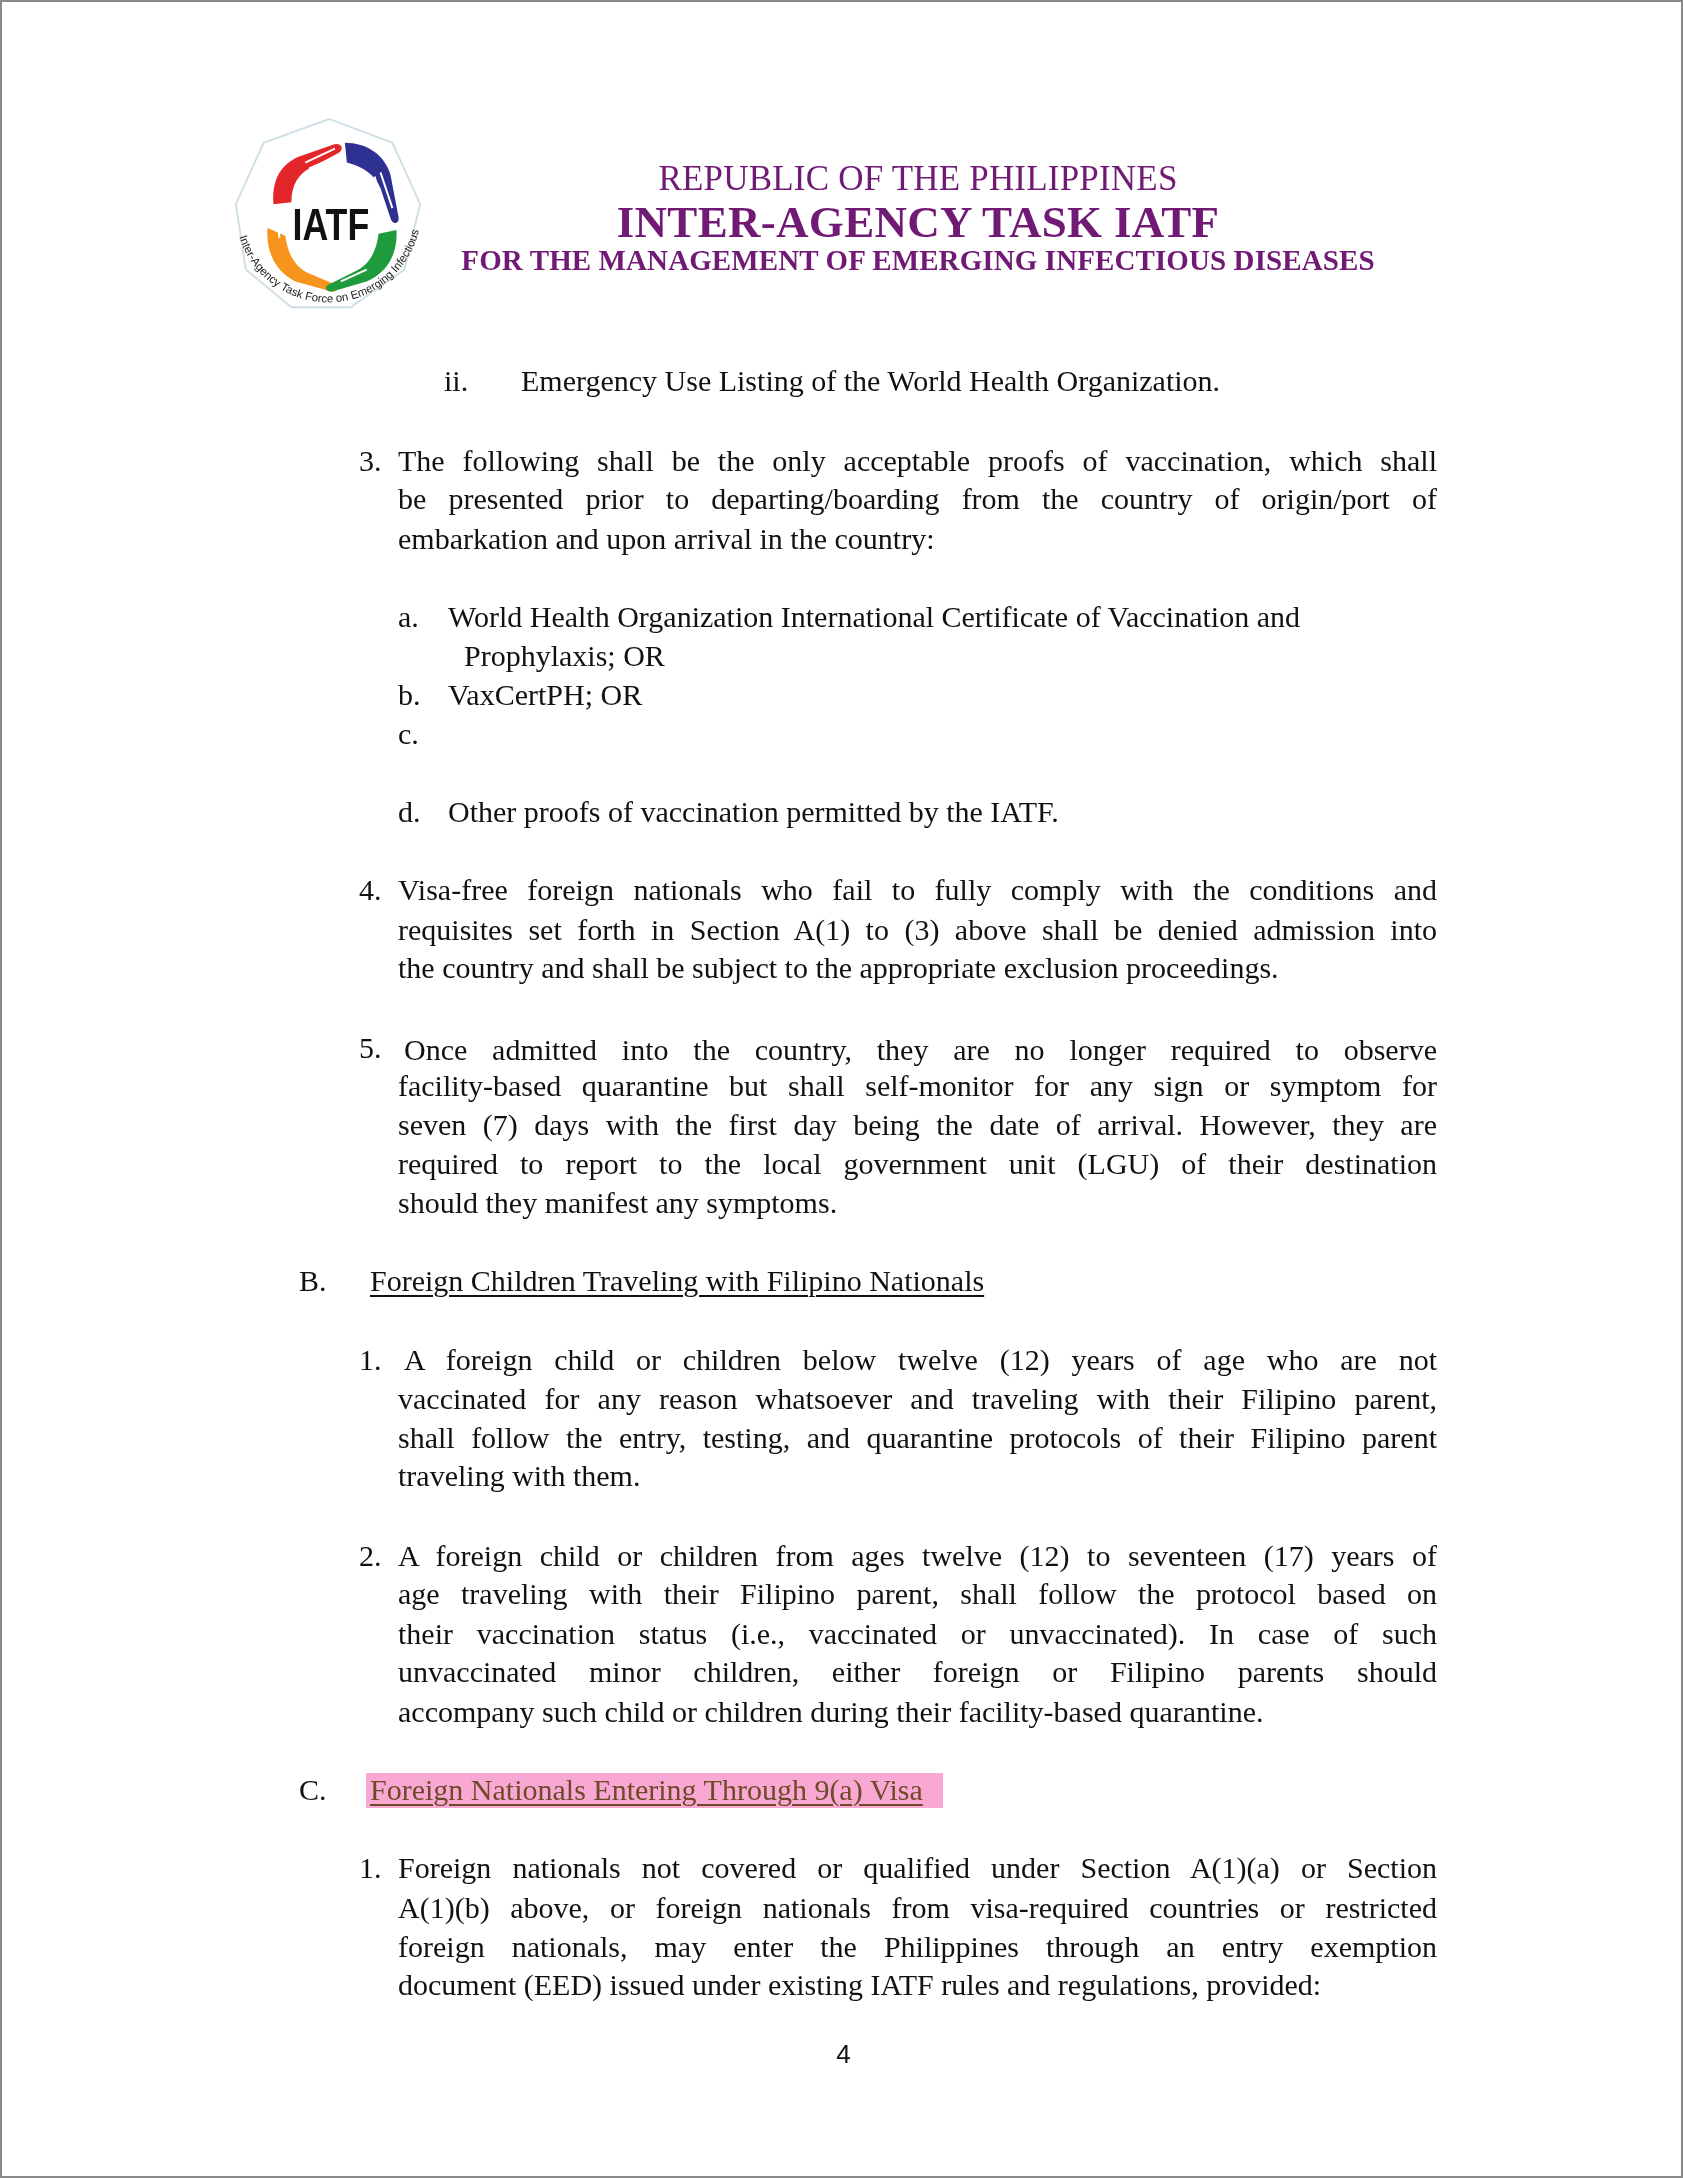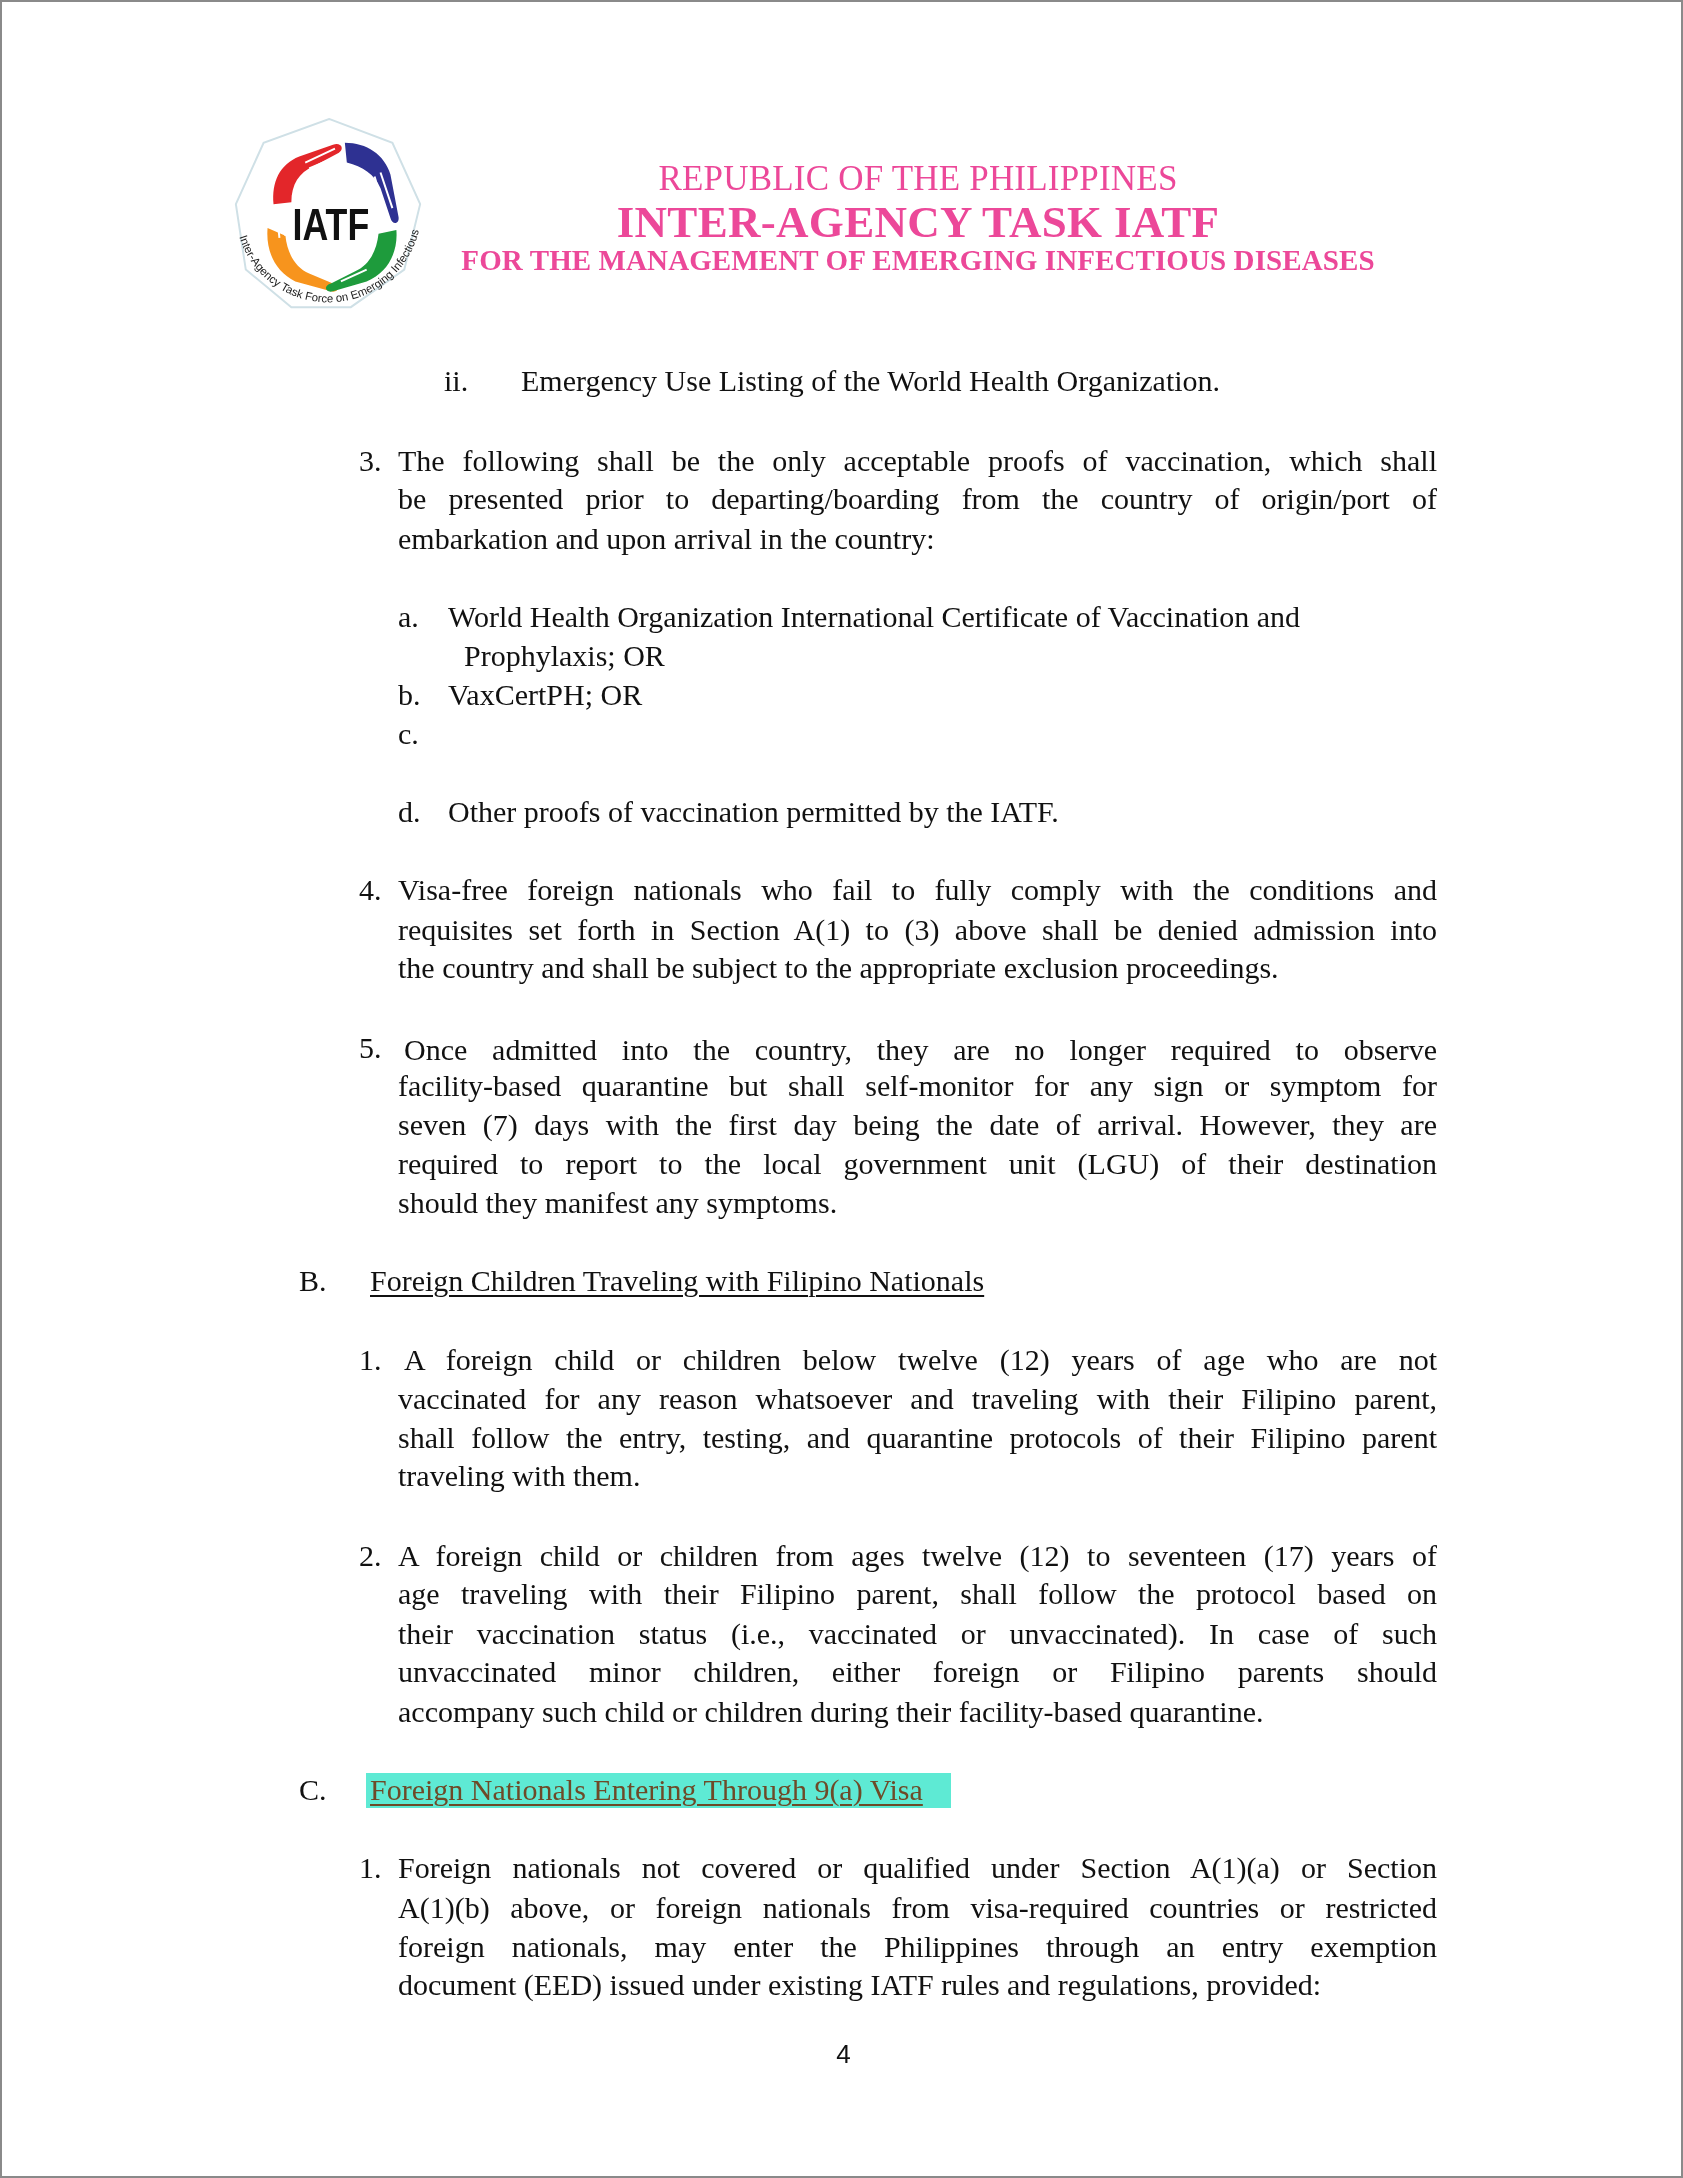--- a/index.html
+++ b/index.html
@@ -3,30 +3,30 @@
 <meta charset="utf-8">
 <style>
   html, body { margin: 0; padding: 0; background: #ffffff; }
   body { width: 1683px; height: 2178px; position: relative; overflow: hidden; }
   .page {
     position: absolute; left: 0; top: 0; width: 1679px; height: 2174px;
     border: 2px solid #8a8a8a; background: #fff;
     font-family: "Liberation Serif", "DejaVu Serif", serif; color: #111;
   }
   .logo { position: absolute; left: 220px; top: 111px; width: 214px; height: 214px; }
-  .hdr { position: absolute; left: 416px; width: 1000px; text-align: center; color: #ec4899; white-space: nowrap; }
+  .hdr { position: absolute; left: 416px; width: 1000px; text-align: center; color: #701a75; white-space: nowrap; }
   .hdr1 { top: 157px; font-size: 35px; letter-spacing: 0.2px; }
   .hdr2 { top: 194px; font-size: 45px; font-weight: bold; letter-spacing: 0.3px; }
   .hdr3 { top: 242px; font-size: 29px; font-weight: bold; letter-spacing: 0.1px; }
 
   .line { position: absolute; font-size: 30px; line-height: 39px; white-space: nowrap; }
   .just { text-align: justify; text-align-last: justify; white-space: normal; }
   .num { position: absolute; font-size: 30px; line-height: 39px; }
   .u { text-decoration: underline; text-decoration-thickness: 2px; text-underline-offset: 4px; }
-  .hl { background: #5eead4; color: #6e4a28; padding: 0 28px 2px 4px; margin-left: -4px; }
+  .hl { background: #f9a8d4; color: #6e4a28; padding: 0 20px 2px 4px; margin-left: -4px; }
   .pagenum { position: absolute; left: 0; width: 1683px; top: 2037px; text-align: center;
     font-family: "Liberation Sans", "DejaVu Sans", sans-serif; font-size: 26px; }
 </style>
 </head>
 <body>
 
 <div class="page">
 
   <svg class="logo" viewBox="0 0 216 216">
     <polygon points="108,6 172,30 200,92 184,158 130,196 70,196 24,158 14,92 42,30" fill="#fff" stroke="#cfe0e6" stroke-width="2"></polygon>

